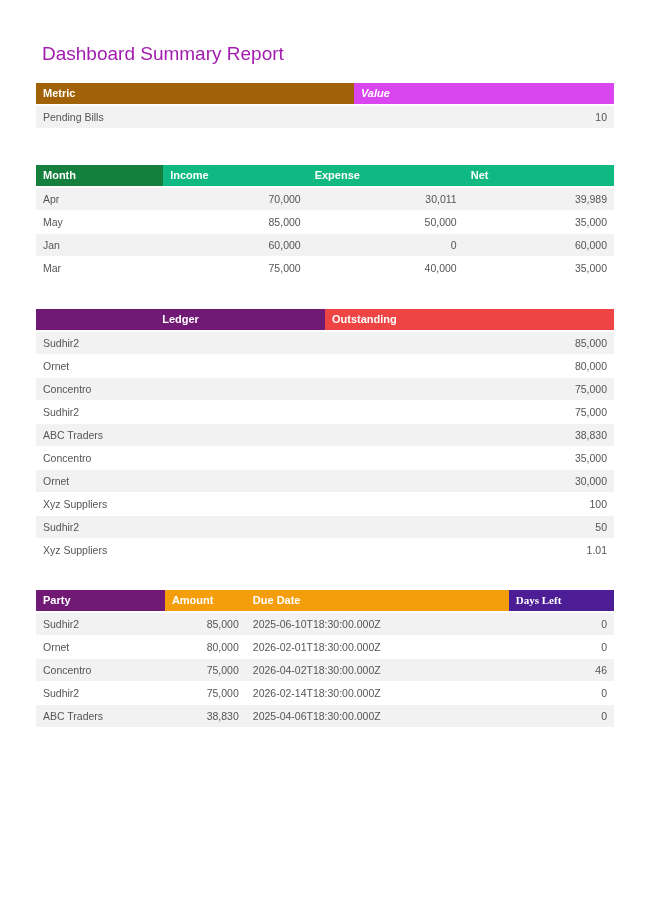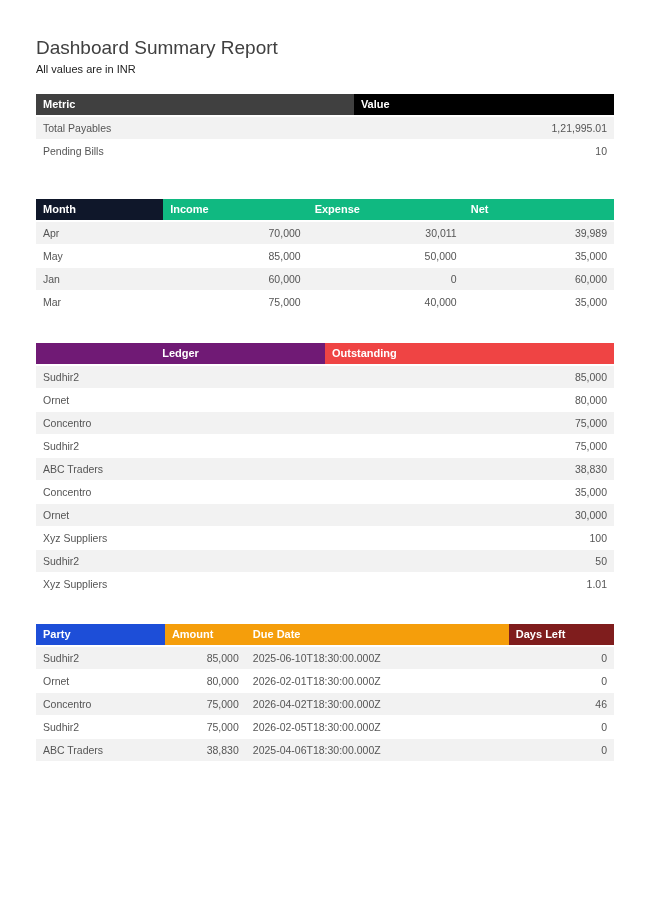--- a/index.html
+++ b/index.html
@@ -8,26 +8,26 @@
     width: 650px;
     height: 924px;
     background: #ffffff;
     font-family: "Liberation Sans", sans-serif;
     -webkit-font-smoothing: antialiased;
   }
   .page { width: 650px; height: 924px; overflow: hidden; }
   .content { padding: 0 36px; }
 
   .report-title {
-    margin: 0;
+    margin: 6px;
     padding-top: 36px;
     font-size: 19px;
     line-height: 23px;
     font-weight: 400;
-    color: #404040;
+    color: #a21caf;
   }
   .report-subtitle {
     margin: 3px 0 0 0;
     font-size: 11px;
     line-height: 14px;
     color: #222222;
   }
 
   table {
     width: 100%;
@@ -71,55 +71,50 @@
   .tbl-dues    td:nth-child(4) { text-align: right; }
 </style>
 </head>
 <body>
 
 <div class="page">
   <div class="content">
 
     <h1 class="report-title">Dashboard Summary Report</h1>
 
-    <p class="report-subtitle">All values are in INR</p>
 
     <table class="tbl-summary">
       <colgroup>
           <col style="width:55%">
           <col style="width:45%">
         </colgroup>
     <thead>
           <tr>
-            <th style="background: #404040;">Metric</th>
-            <th style="background: #000000;">Value</th>
-          </tr>
-        </thead>
-        <tbody>
-          <tr>
-            <td>Total Payables</td>
-            <td>1,21,995.01</td>
-          </tr>
+            <th style="background: #a16207;">Metric</th>
+            <th style="background: #d946ef; font-style: italic;">Value</th>
+          </tr>
+        </thead>
+        <tbody>
           <tr>
             <td>Pending Bills</td>
             <td>10</td>
           </tr>
         </tbody>
       </table>
 
     <table class="tbl-monthly">
       <colgroup>
           <col style="width:22%">
           <col style="width:25%">
           <col style="width:27%">
           <col style="width:26%">
         </colgroup>
     <thead>
           <tr>
-            <th style="background: #0f172a;">Month</th>
+            <th style="background: #15803d;">Month</th>
             <th style="background: rgb(16, 185, 129);">Income</th>
             <th style="background: rgb(16, 185, 129);">Expense</th>
             <th style="background: rgb(16, 185, 129);">Net</th>
           </tr>
         </thead>
         <tbody>
           <tr>
             <td>Apr</td>
             <td>70,000</td>
             <td>30,011</td>
@@ -203,24 +198,24 @@
 
     <table class="tbl-dues">
       <colgroup>
           <col style="width:22.3%">
           <col style="width:14%">
           <col style="width:45.5%">
           <col style="width:18.2%">
         </colgroup>
     <thead>
           <tr>
-            <th style="background: #1d4ed8;">Party</th>
+            <th style="background: #701a75;">Party</th>
             <th style="background: rgb(245, 158, 11);">Amount</th>
             <th style="background: rgb(245, 158, 11);">Due Date</th>
-            <th style="background: #7f1d1d;">Days Left</th>
+            <th style="background: #4c1d95; font-family: Liberation Serif, serif;">Days Left</th>
           </tr>
         </thead>
         <tbody>
           <tr>
             <td>Sudhir2</td>
             <td>85,000</td>
             <td>2025-06-10T18:30:00.000Z</td>
             <td>0</td>
           </tr>
           <tr>
@@ -231,21 +226,21 @@
           </tr>
           <tr>
             <td>Concentro</td>
             <td>75,000</td>
             <td>2026-04-02T18:30:00.000Z</td>
             <td>46</td>
           </tr>
           <tr>
             <td>Sudhir2</td>
             <td>75,000</td>
-            <td>2026-02-05T18:30:00.000Z</td>
+            <td>2026-02-14T18:30:00.000Z</td>
             <td>0</td>
           </tr>
           <tr>
             <td>ABC Traders</td>
             <td>38,830</td>
             <td>2025-04-06T18:30:00.000Z</td>
             <td>0</td>
           </tr>
         </tbody>
       </table>

